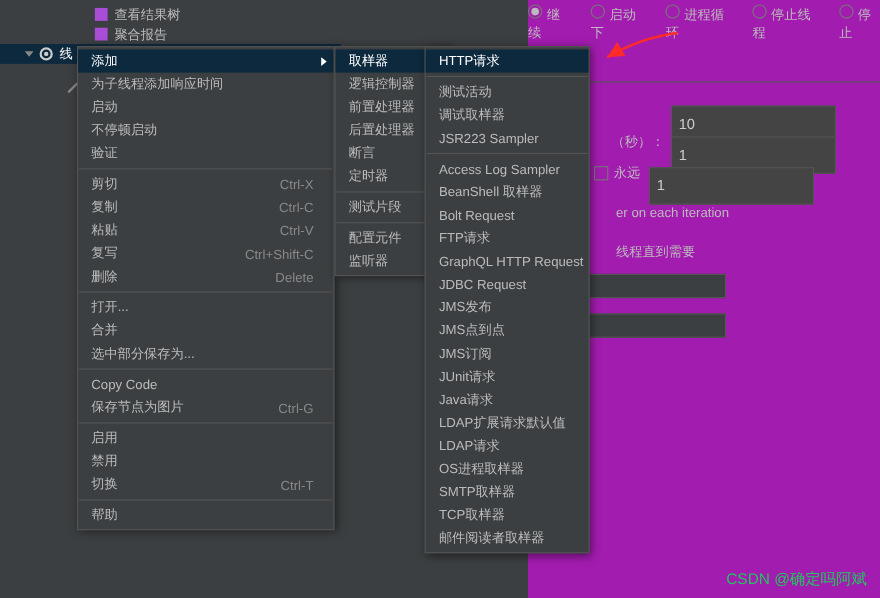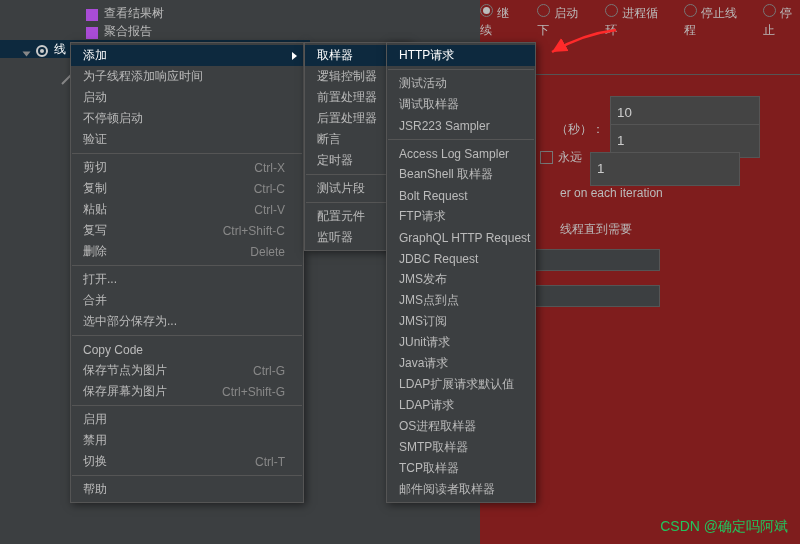--- a/index.html
+++ b/index.html
@@ -12,21 +12,21 @@
     color: #bbbbbb;
     overflow: hidden;
     position: relative;
   }
   .tree {
     position: absolute;
     top: 0; left: 0; width: 310px; height: 100%;
     padding-top: 4px;
   }
   .tree-item {
-    display: flex; align-items: flex-end;
+    display: flex; align-items: center;
     height: 18px; padding-left: 85px;
   }
   .tree-item.selected {
     background: #0d293e;
     color: #ffffff;
   }
   .tree-item .icon { width: 14px; height: 14px; margin-right: 5px; display:inline-flex; align-items:center; justify-content:center; }
   .tree-item.root { padding-left: 24px; }
   .chevron {
     width: 0; height: 0;
@@ -37,21 +37,21 @@
     transform: rotate(90deg);
   }
   .gutter {
     position: absolute; left: 60px; top: 70px;
   }
   .gutter-ic { width:16px; height:16px; margin-bottom:4px; }
 
   .right-panel {
     position: absolute;
     left: 480px; top: 0; right: 0; bottom: 0;
-    background: #7f1d1d;
+    background: #a21caf;
   }
   .radio-row { display: flex; gap: 20px; margin: 4px 0 0 0; align-items:center; }
   .radio { width:13px; height:13px; border:1px solid #777; border-radius:50%; display:inline-block; margin-right:4px; position:relative; }
   .radio.on::after{ content:""; position:absolute; left:2px; top:2px; width:7px; height:7px; background:#bbb; border-radius:50%;}
   .section-title { margin: 14px 0 0 4px; font-size: 12px; color:#bbb; }
   .divider-h { border-top:1px solid #555; margin-top:4px; }
   .field-row { display:flex; align-items:center; height:28px; }
   .field-row label { width: 130px; color:#bbb; }
   .field-row input[type="text"] { background:#444; border:1px solid #555; color:#ccc; height:22px; padding:16px 6px; width:150px;margin-top:23px; }
   .cb { width:13px; height:13px; border:1px solid #777; display:inline-block; margin-right:5px; }
@@ -219,24 +219,20 @@
       <span>选中部分保存为...</span>
     </div>
     <div class="menu-sep"></div>
     <div class="menu-item">
       <span>Copy Code</span>
     </div>
     <div class="menu-item">
       <span>保存节点为图片</span>
       <span class="shortcut">Ctrl-G</span>
     </div>
-    <div class="menu-item">
-      <span>保存屏幕为图片</span>
-      <span class="shortcut">Ctrl+Shift-G</span>
-    </div>
     <div class="menu-sep"></div>
     <div class="menu-item">
       <span>启用</span>
     </div>
     <div class="menu-item">
       <span>禁用</span>
     </div>
     <div class="menu-item">
       <span>切换</span>
       <span class="shortcut">Ctrl-T</span>

